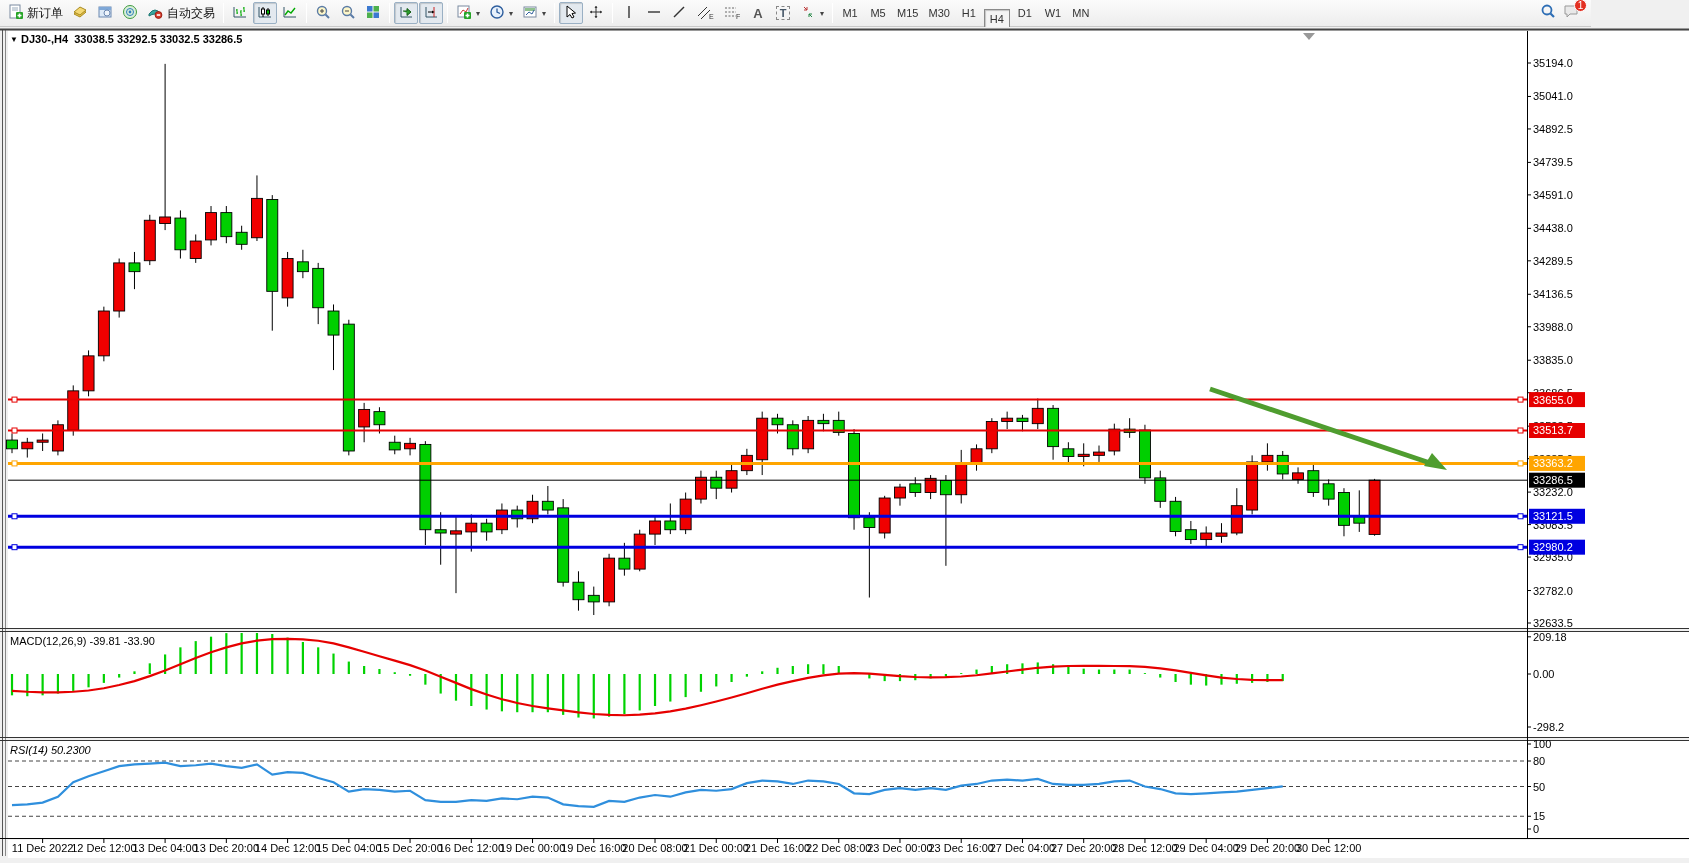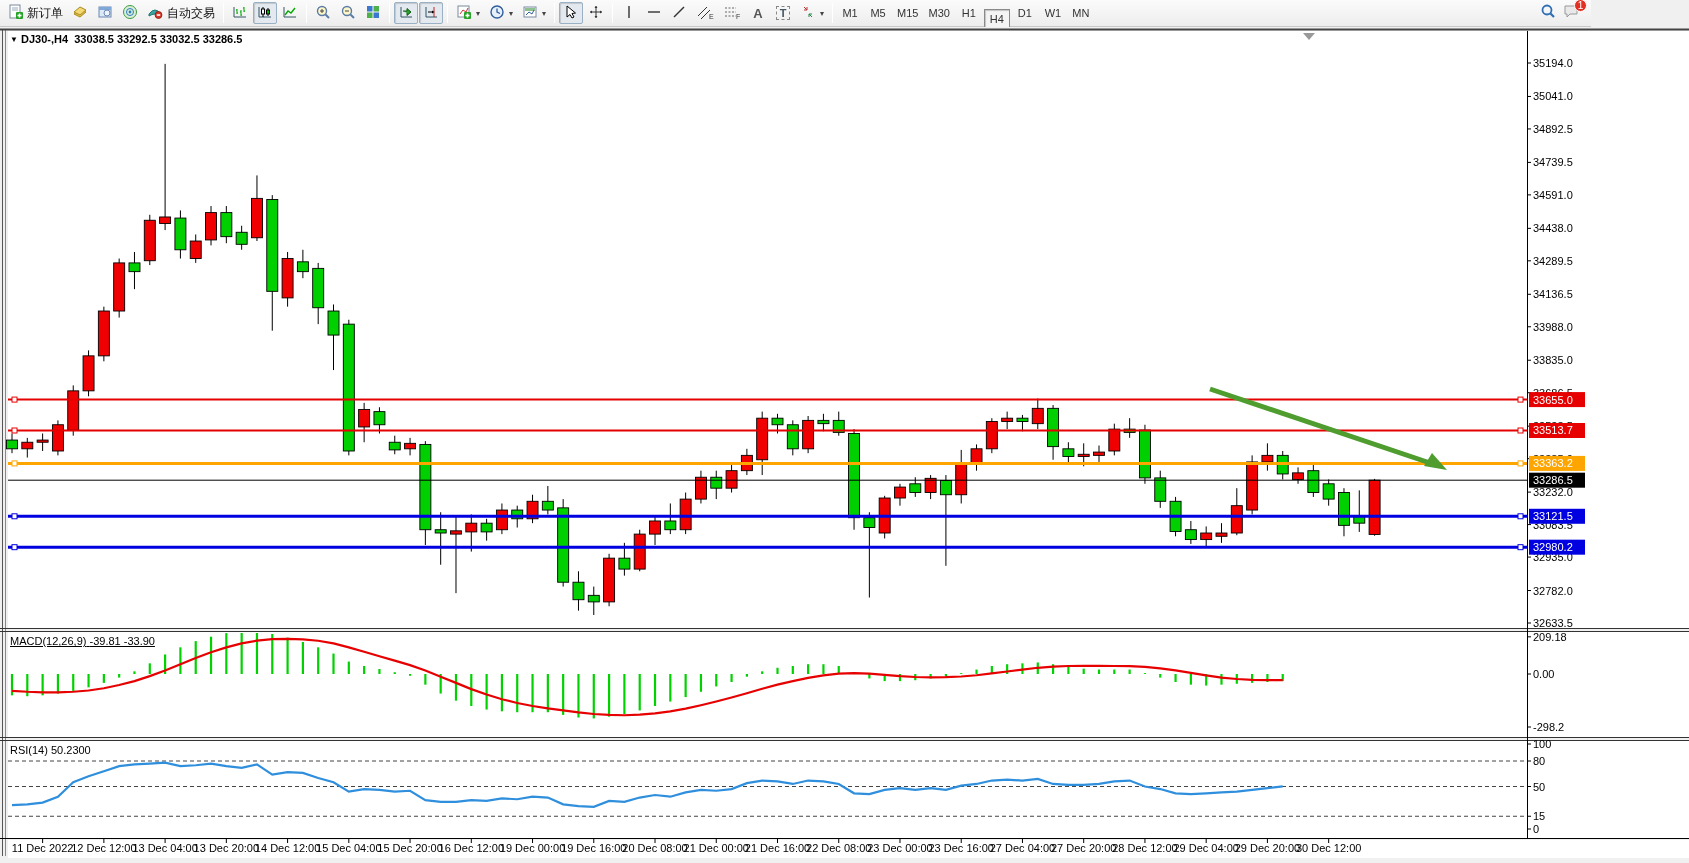--- a/index.html
+++ b/index.html
@@ -654,15 +654,15 @@
       <rect x="1529" y="455.9142680000006" width="56" height="15" fill="#ffa500"></rect>
       <text x="1533" y="467.4142680000006" font-size="11" fill="#fff">33363.2</text>
       <rect x="1529" y="508.7764749999999" width="56" height="15" fill="#0000e0"></rect>
       <text x="1533" y="520.2764749999999" font-size="11" fill="#fff">33121.5</text>
       <rect x="1529" y="539.6801980000006" width="56" height="15" fill="#0000e0"></rect>
       <text x="1533" y="551.1801980000006" font-size="11" fill="#fff">32980.2</text>
       <rect x="1529" y="472.689325" width="56" height="15" fill="#000000"></rect>
       <text x="1533" y="484.189325" font-size="11" fill="#fff">33286.5</text>
     </svg>
   <div class="overlay-label title-label" style="left:10px; top:6px;"><span class="tri">▼</span> <span>DJ30-,H4</span>  <span>33038.5 33292.5 33032.5 33286.5</span></div>
-  <div class="overlay-label" style="left:10px; top:608px;text-decoration:underline;"><span>MACD(12,26,9)</span> <span>-39.81 -33.90</span></div>
-  <div class="overlay-label" style="left:10px; top:717px;"><span>RSI(14)</span> <span>50.2300</span></div>
+  <div class="overlay-label" style="left:10px; top:608px;"><span>MACD(12,26,9)</span> <span>-39.81 -33.90</span></div>
+  <div class="overlay-label" style="left:10px; top:717px;font-style:italic;"><span>RSI(14)</span> <span>50.2300</span></div>
 </div>
 
 </body></html>

